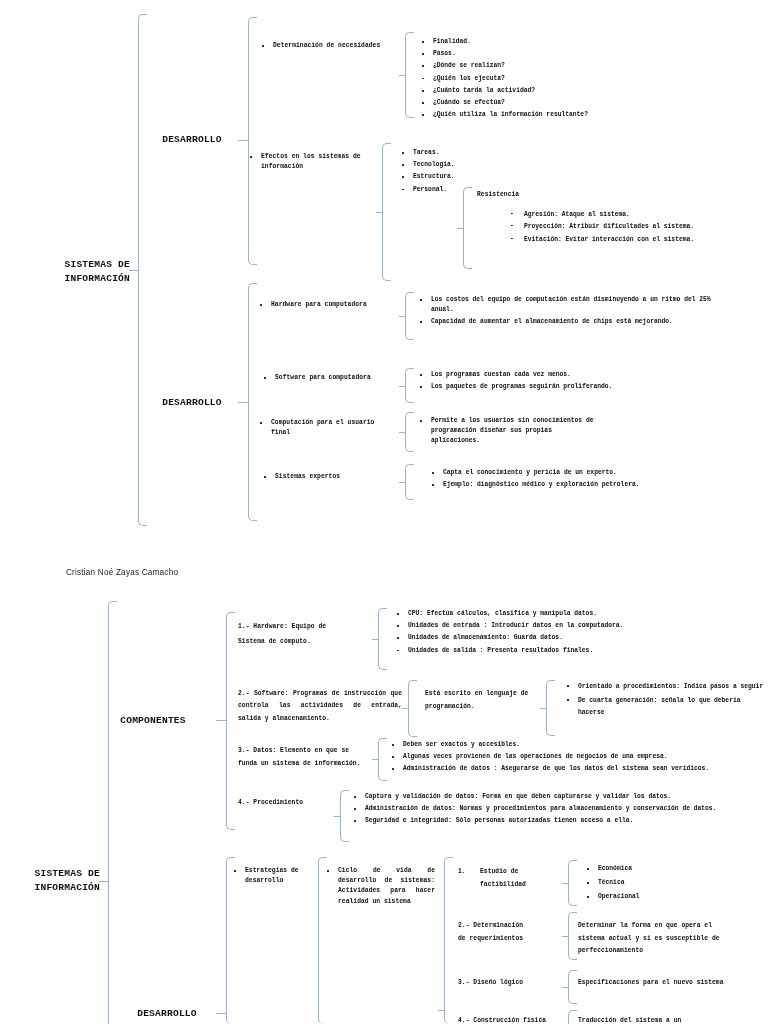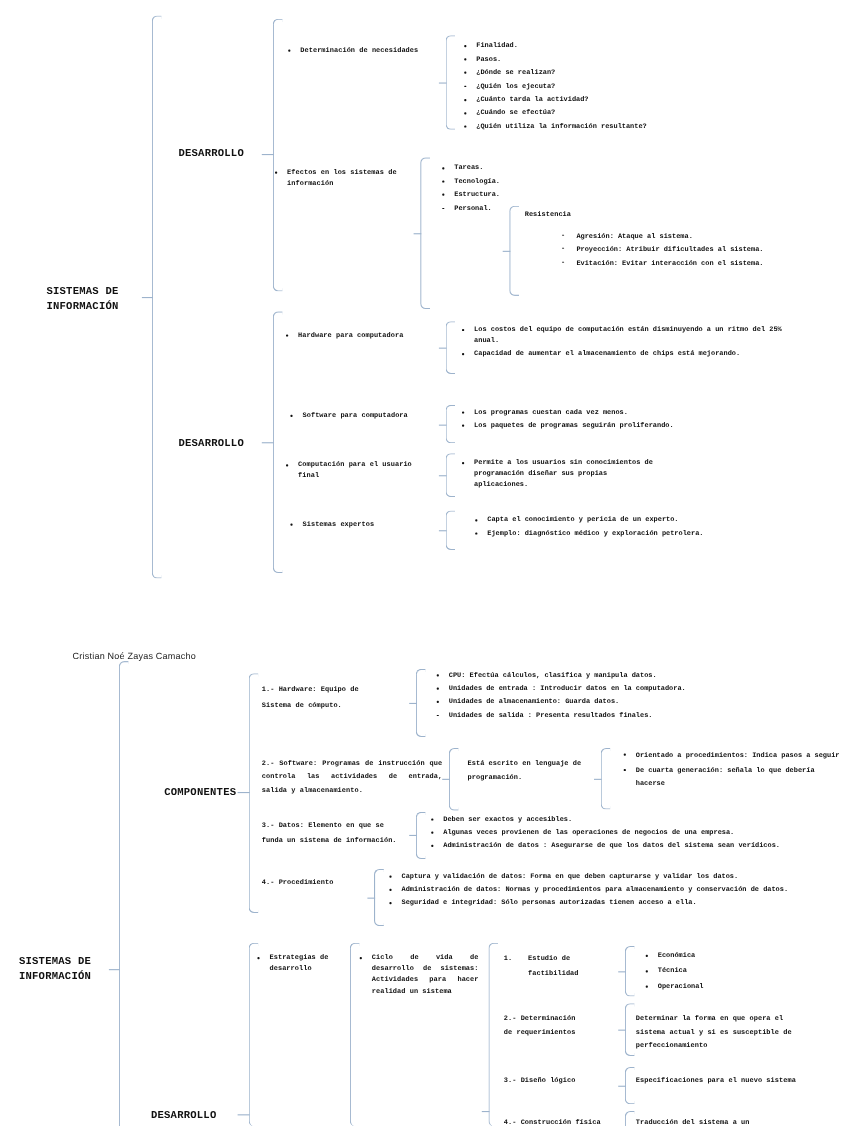--- a/index.html
+++ b/index.html
@@ -41,21 +41,21 @@
     font-size:9.6px;
     letter-spacing:.2px;
     line-height:1.45;
     text-align:center;
     color:#111;
   }
   .root{
     font-weight:700;
     font-size:9.6px;
     line-height:1.5;
-    text-align:center;
+    text-align:right;
     letter-spacing:.2px;
   }
   .txt{
     font-size:6.3px;
     line-height:1.65;
     font-weight:700;
     color:#0d0d0d;
     letter-spacing:.05px;
   }
   .txt.j{text-align:justify;}
@@ -218,30 +218,30 @@
   </div>
   <div class="brk" style="left:405px;top:464px;height:36px;"></div>
   <div class="stub" style="left:399px;top:482px;width:7px;"></div>
   <div class="node" style="left:430px;top:468px;width:290px;">
     <ul class="bl">
       <li>Capta el conocimiento y pericia de un experto.</li>
       <li>Ejemplo: diagnóstico médico y exploración petrolera.</li>
     </ul>
   </div>
 
-  <div class="author" style="left:66px;top:592px;text-align:center;">Cristian Noé Zayas Camacho</div>
+  <div class="author" style="left:66px;top:568px;text-align:center;">Cristian Noé Zayas Camacho</div>
 
   <div class="brk" style="left:108px;top:601px;height:430px;"></div>
   <div class="stub" style="left:99px;top:881px;width:10px;"></div>
   <div class="node root" style="left:0px;top:867px;width:100px;">
     <div>SISTEMAS DE</div>
     <div>INFORMACIÓN</div>
   </div>
 
-  <div class="node hdg" style="left:133px;top:714px;width:98px;">COMPONENTES</div>
+  <div class="node hdg" style="left:104px;top:714px;width:98px;">COMPONENTES</div>
   <div class="stub" style="left:216px;top:720px;width:11px;"></div>
   <div class="brk" style="left:226px;top:612px;height:218px;"></div>
 
   <div class="node txt" style="left:238px;top:620px;width:170px;line-height:2.35;">
     <div>1.- Hardware: Equipo de</div>
     <div>Sistema de cómputo.</div>
   </div>
   <div class="brk" style="left:378px;top:608px;height:62px;"></div>
   <div class="stub" style="left:372px;top:639px;width:7px;"></div>
   <div class="node" style="left:395px;top:609px;width:330px;">

